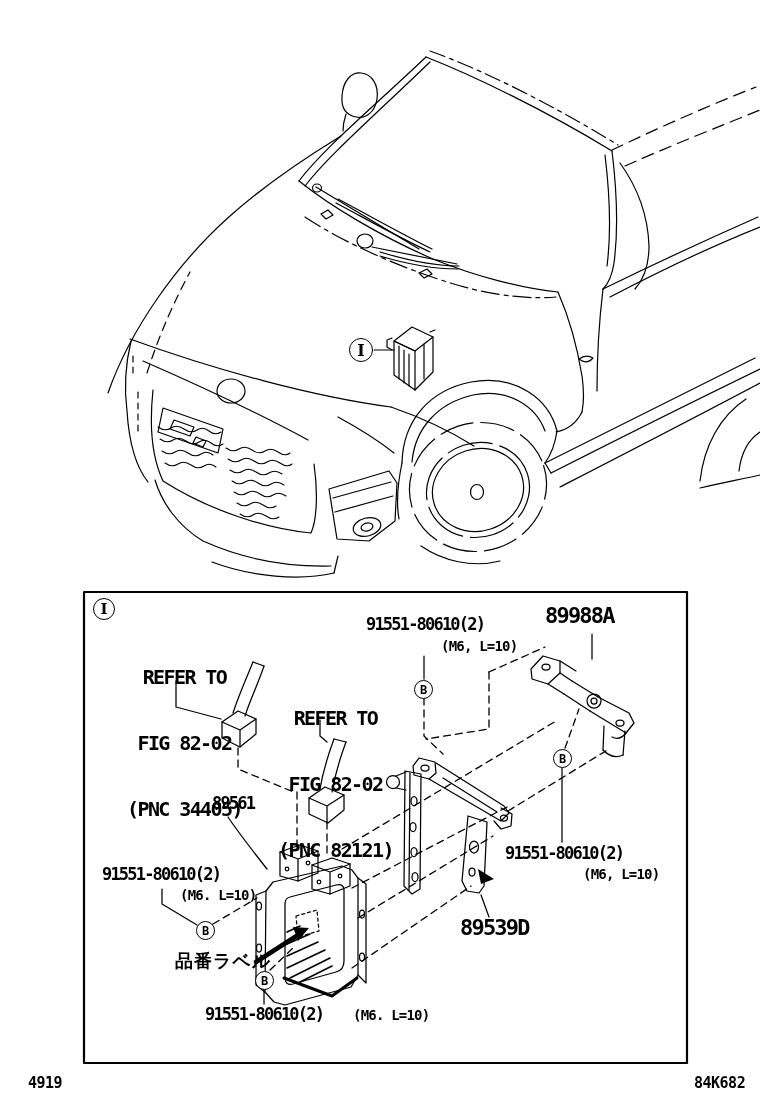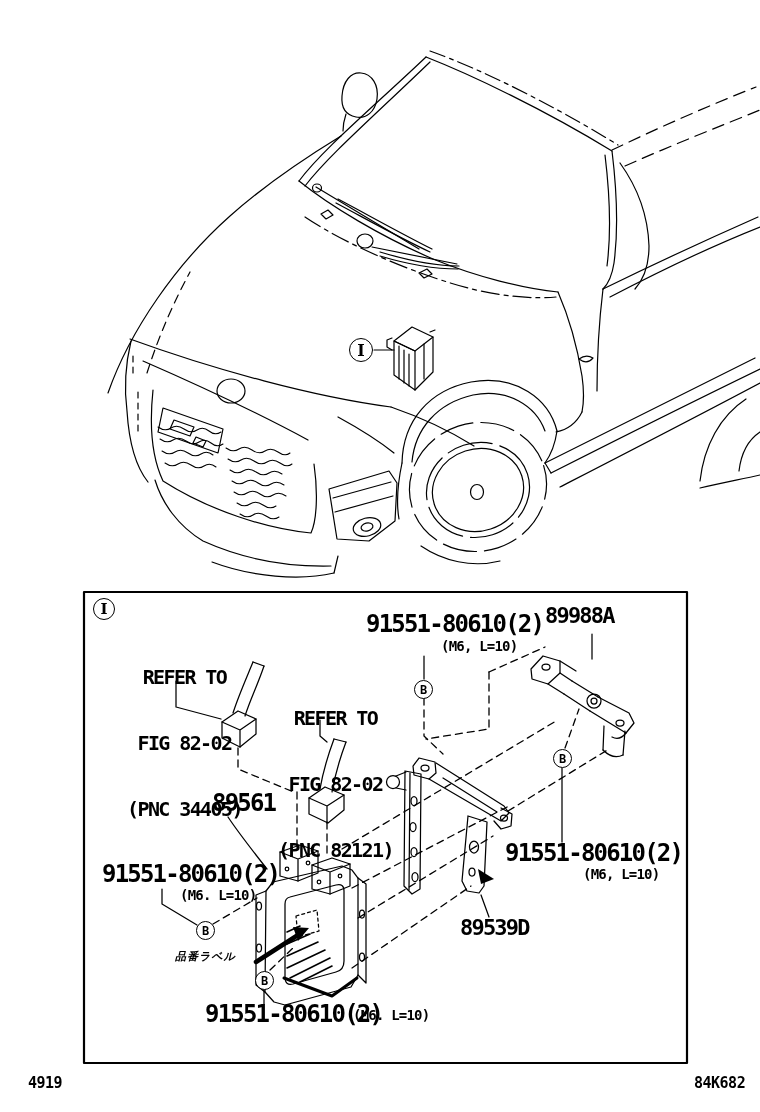--- a/index.html
+++ b/index.html
@@ -1,23 +1,23 @@
 <!DOCTYPE html>
 <html><head>
 <meta charset="utf-8">
 <style>
   html,body{margin:0;padding:0;background:#fff;}
   #stage{position:relative;width:760px;height:1112px;background:#fff;overflow:hidden;
          font-family:"DejaVu Sans Mono", monospace;color:#000;}
   svg{position:absolute;left:0;top:0;}
   .lbl{position:absolute;font-weight:bold;color:#000;white-space:pre;}
-  .big{font-size:24px;letter-spacing:-1.8px;line-height:20px;}
+  .big{font-size:17px;letter-spacing:-1.8px;line-height:20px;}
   .mid{font-size:20px;letter-spacing:-1.6px;line-height:22px;text-align:center;}
   .small{font-size:14px;letter-spacing:-0.8px;line-height:12px;}
-  .cjk{font-size:11px;letter-spacing:1px;font-family:"DejaVu Sans",sans-serif;font-style:italic;}
+  .cjk{font-size:18px;letter-spacing:1px;font-family:"DejaVu Sans",sans-serif;}
   .foot{font-size:15px;letter-spacing:-0.5px;}
   .marker{position:absolute;border:1.8px solid #000;border-radius:50%;
           display:flex;align-items:center;justify-content:center;
           font-weight:bold;background:#fff;box-sizing:border-box;}
   .marker-b{width:19px;height:19px;font-size:12px;font-family:"DejaVu Sans Mono",monospace;}
   .marker-i{font-family:"DejaVu Serif",serif;}
 </style>
 </head>
 <body>
 

